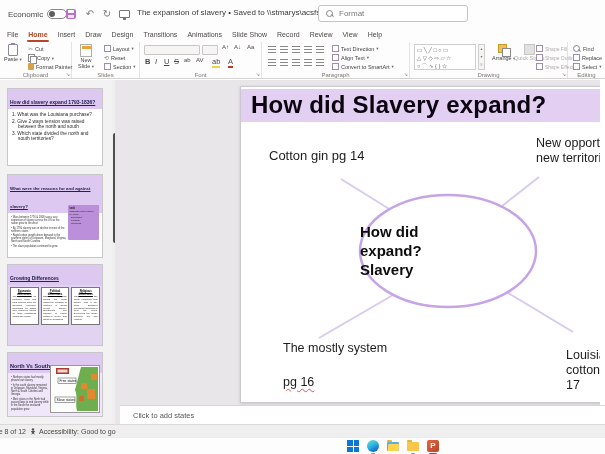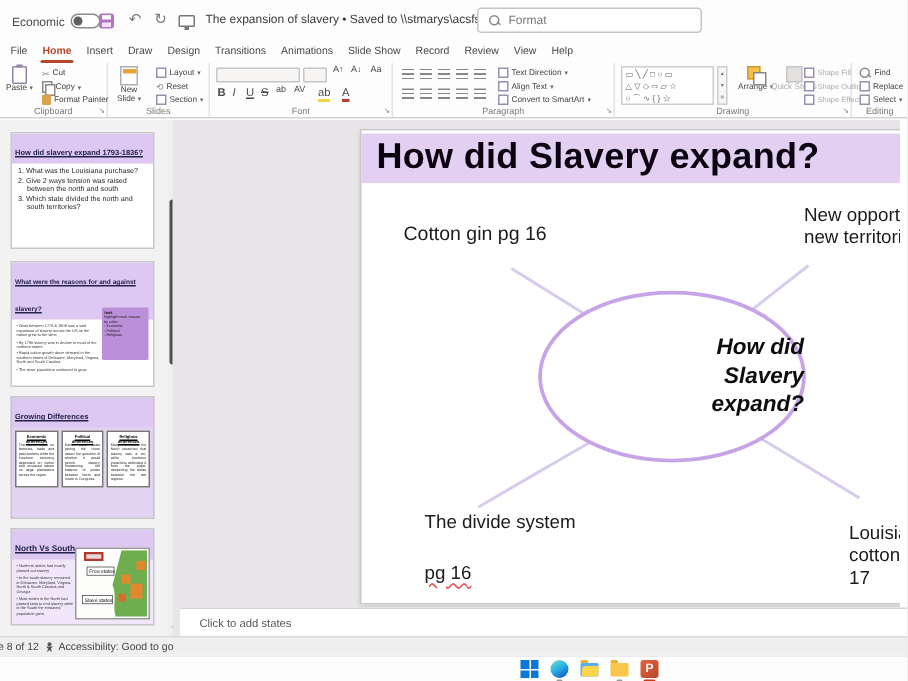--- a/index.html
+++ b/index.html
@@ -83,21 +83,21 @@
   .pscroll-track{position:absolute;left:112px;top:80px;width:8px;height:345px;background:#f0eff0;}
   .pscroll-thumb{position:absolute;left:113px;top:133px;width:5px;height:110px;background:#4f4f4f;border-radius:2px;}
   .pscroll-down{position:absolute;left:112px;top:415px;width:8px;height:9px;font-size:5px;color:#5f5f5f;text-align:center;line-height:9px;}
 
   
   .editor{position:absolute;left:115px;top:80px;width:485px;height:344px;background:#e8e6e9;overflow:hidden;}
   .slide{position:absolute;left:125px;top:6px;width:500px;height:317px;background:#fff;border:1px solid #cbc9cd;box-shadow:0 1px 3px rgba(0,0,0,.15);}
   .banner{position:absolute;left:0;top:2px;width:100%;height:33px;background:#e2cff2;}
   .slide-title{position:absolute;left:10px;top:1px;font-size:24px;font-weight:bold;color:#0b0410;line-height:33px;letter-spacing:0.2px;white-space:nowrap;}
   .nodelbl{position:absolute;font-size:12.5px;color:#1c1c1c;line-height:15px;white-space:nowrap;}
-  .center-text{position:absolute;left:119px;top:135px;width:176px;text-align:right;font-size:15px;font-weight:bold;color:#0d0d0d;line-height:19px;font-style:italic;}
+  .center-text{position:absolute;left:119px;top:135px;width:176px;text-align:left;font-size:15px;font-weight:bold;color:#0d0d0d;line-height:19px;}
   .squiggle{text-decoration-line:underline;text-decoration-style:wavy;text-decoration-color:#e05252;text-decoration-thickness:1px;text-underline-offset:2px;margin-top:19px;}
 
   
   .notes{position:absolute;left:120px;top:405px;width:485px;height:19px;background:#fff;border-top:1px solid #d8d6d6;}
   .notes-text{position:absolute;left:13px;top:5px;font-size:7.5px;color:#575757;}
   .statusbar{position:absolute;left:0;top:424px;width:605px;height:13px;background:#f0efef;border-top:1px solid #dcdad9;}
   .counter{position:absolute;left:-13px;top:3px;font-size:7px;color:#484644;white-space:nowrap;}
   .access{position:absolute;left:30px;top:3px;font-size:7px;color:#484644;display:flex;align-items:center;gap:3px;}
   .taskbar{position:absolute;left:0;top:437px;width:605px;height:17px;background:#fdfdfd;border-top:1px solid #ececec;}
   .tb-icons{position:absolute;left:346px;top:1px;display:flex;gap:6px;}
@@ -379,33 +379,33 @@
       <svg width="500" height="317" style="position:absolute;left:0;top:0;">
         <line x1="100" y1="92" x2="153" y2="125" stroke="#d7cbee" stroke-width="2"></line>
         <line x1="298" y1="90" x2="261" y2="119" stroke="#d7cbee" stroke-width="2"></line>
         <line x1="152" y1="208" x2="78" y2="251" stroke="#d7cbee" stroke-width="2"></line>
         <line x1="264" y1="204" x2="332" y2="245" stroke="#d7cbee" stroke-width="2"></line>
         <ellipse cx="207" cy="164" rx="88" ry="56" fill="#ffffff" stroke="#c7a4e6" stroke-width="2.5"></ellipse>
       </svg>
 
       <div class="center-text">
         <div>How did</div>
+        <div>expand?</div>
         <div>Slavery</div>
-        <div>expand?</div>
-      </div>
-
-      <div class="nodelbl" style="left:28px;top:61px;font-size:13px;">Cotton gin pg 16</div>
+      </div>
+
+      <div class="nodelbl" style="left:28px;top:61px;font-size:13px;">Cotton gin pg 14</div>
 
       <div class="nodelbl" style="left:295px;top:49px;">
         <div>New opportunities in</div>
         <div>new territories</div>
       </div>
 
       <div class="nodelbl" style="left:42px;top:254px;">
-        <div>The divide system</div>
+        <div>The mostly system</div>
         <div class="squiggle">pg 16</div>
       </div>
 
       <div class="nodelbl" style="left:325px;top:261px;">
         <div>Louisiana and the</div>
         <div>cotton kingdom pg</div>
         <div>17</div>
       </div>
     </div>
   </div>

